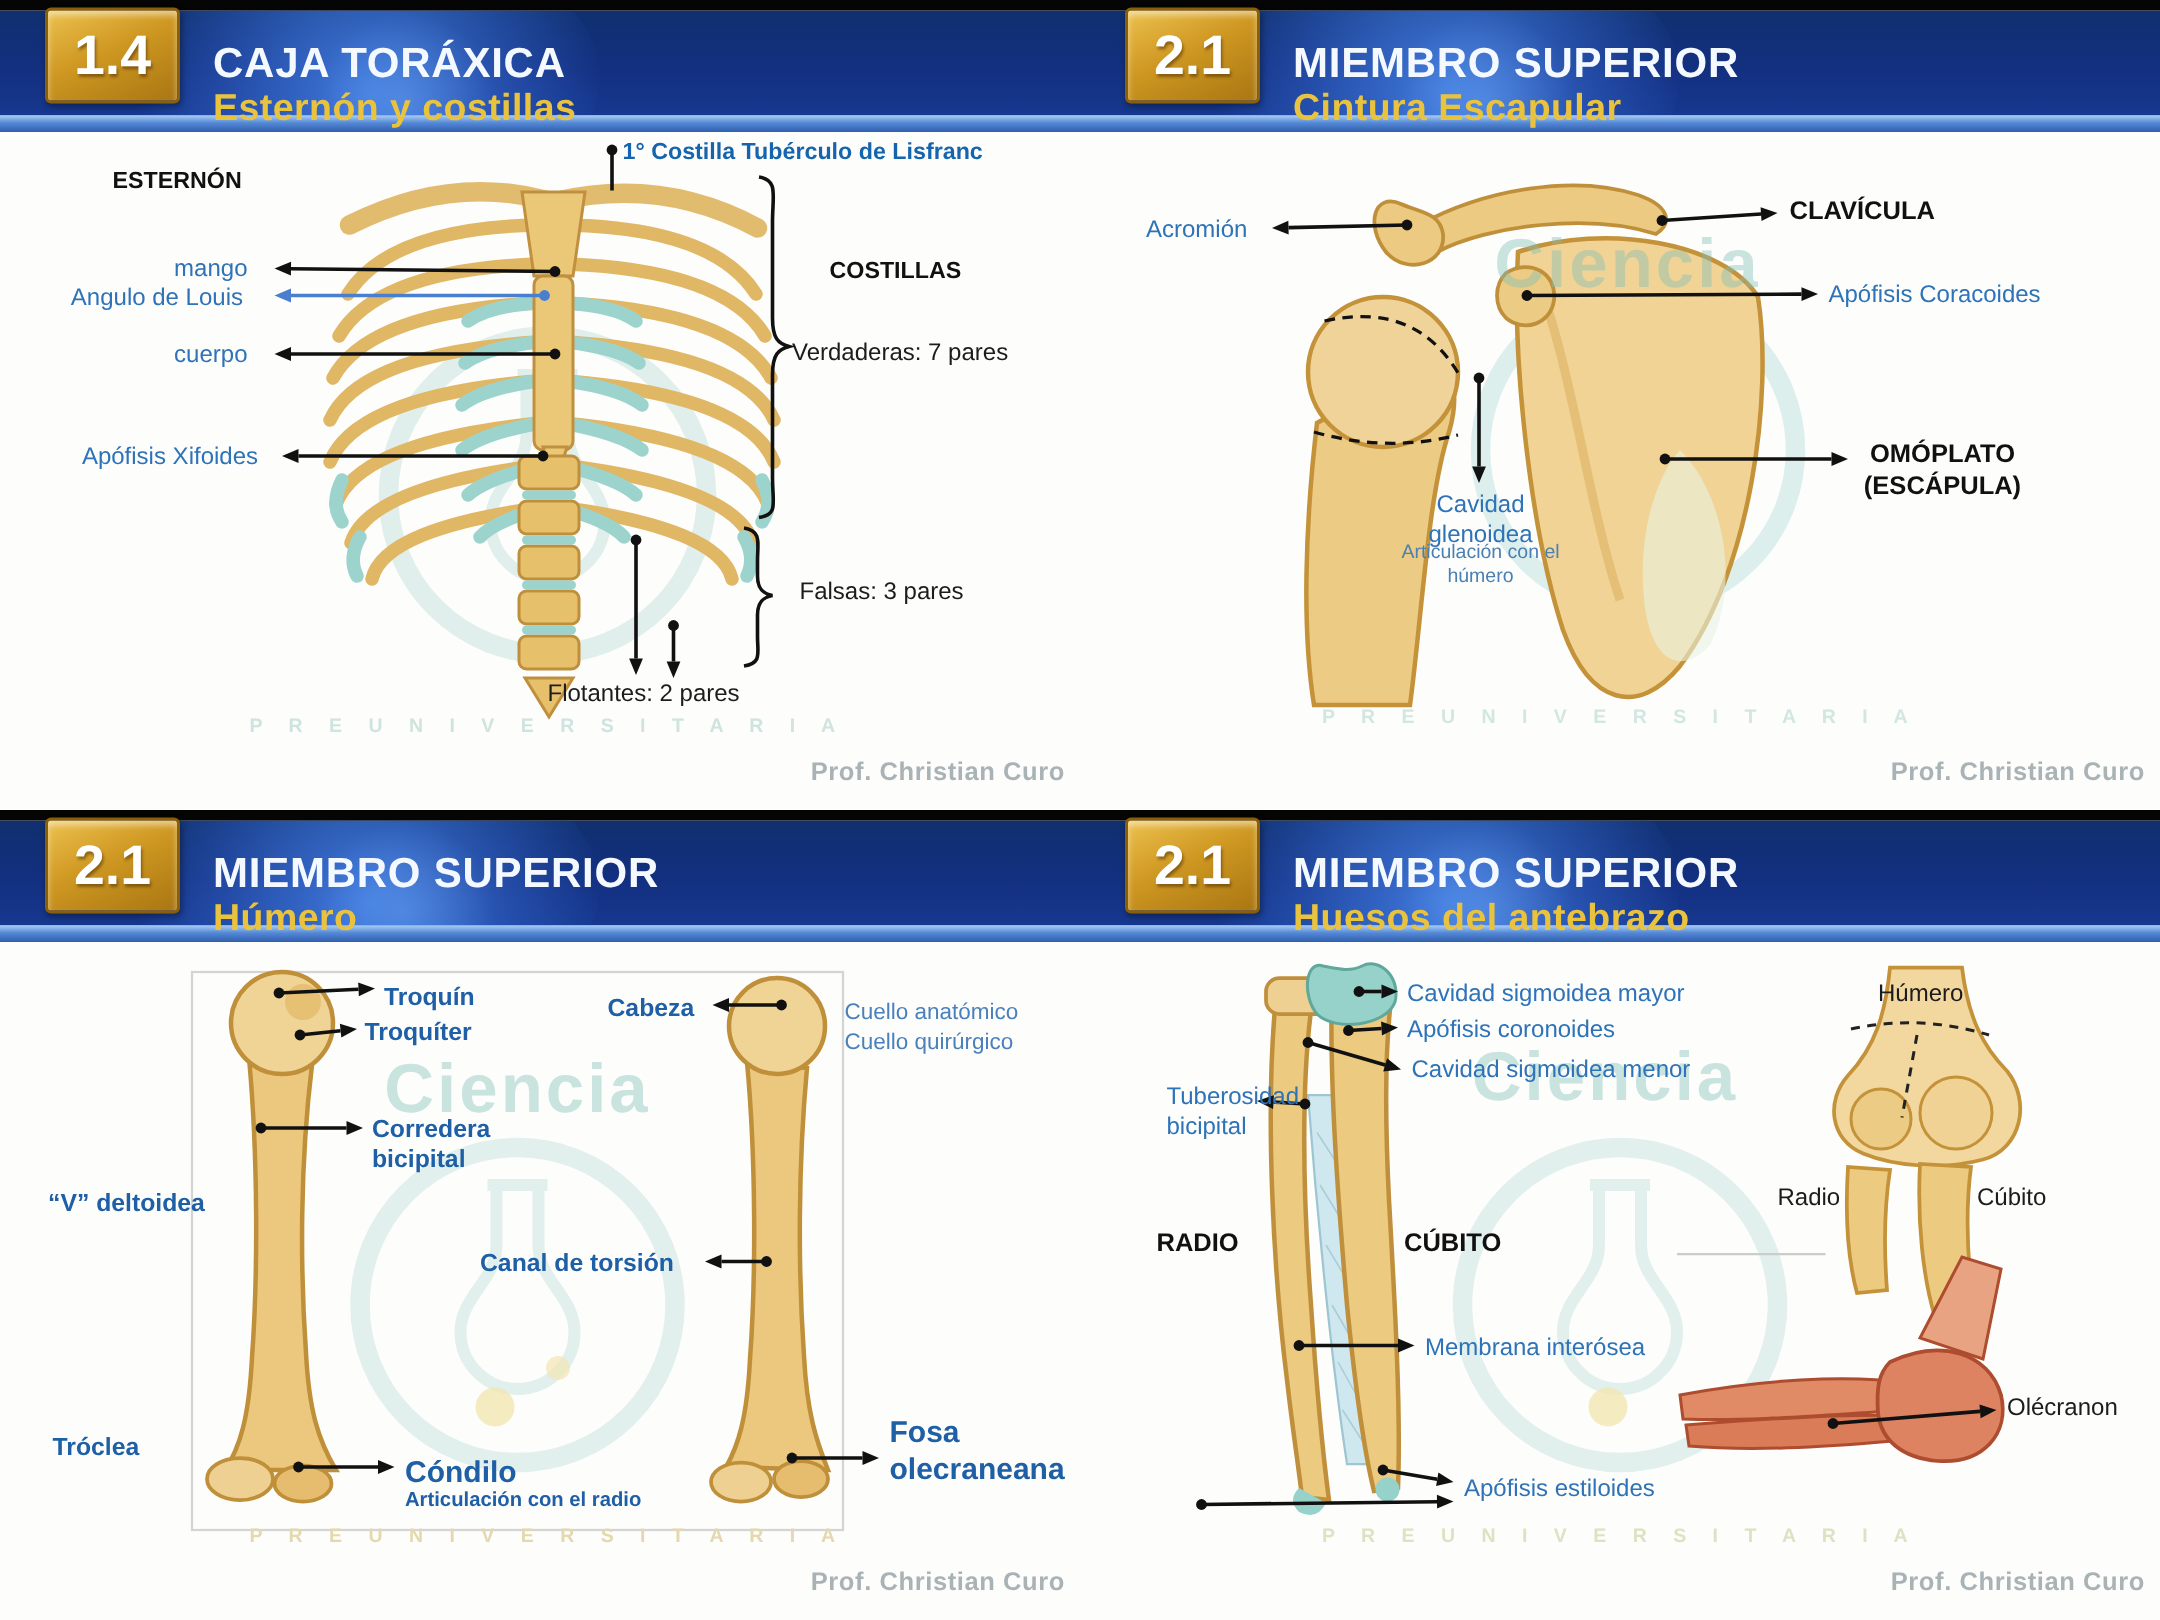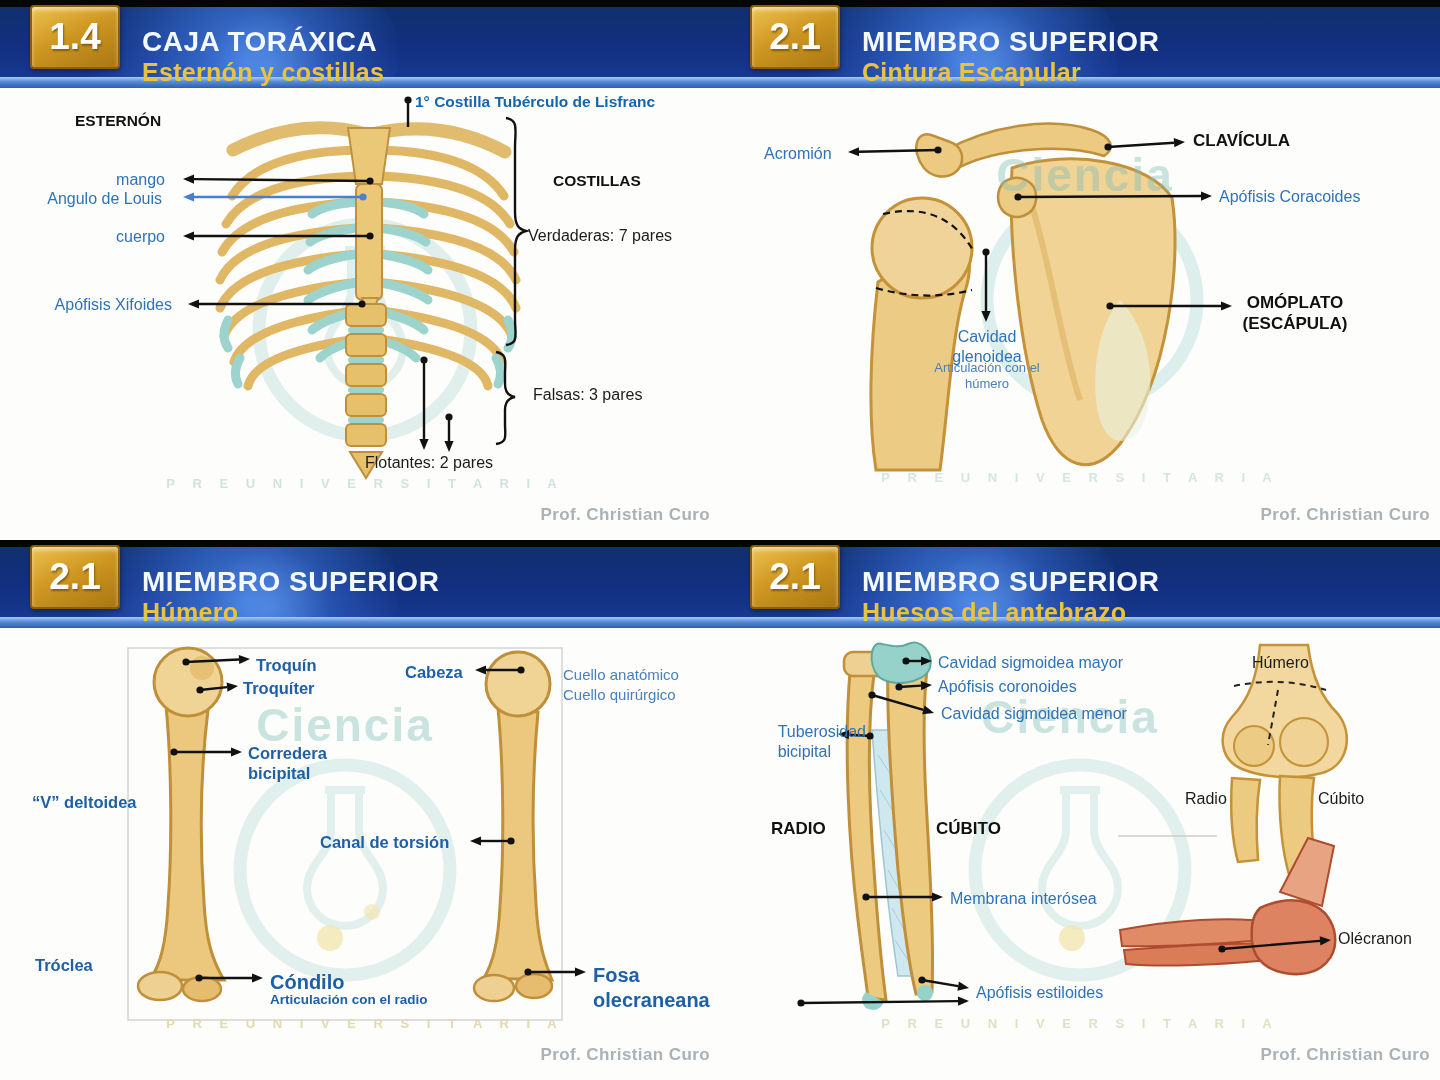--- a/index.html
+++ b/index.html
@@ -284,21 +284,21 @@
           <div class="lbl navy-bold" style="top: 122px; left: 405px;">Cabeza</div>
           <div class="lbl blue-md" style="top: 126px; left: 563px;">Cuello anatómico</div>
           <div class="lbl blue-md" style="top: 146px; left: 563px;">Cuello quirúrgico</div>
           <div class="lbl navy-bold" style="top: 203px; left: 248px;">Corredera
 bicipital</div>
           <div class="lbl navy-bold" style="top: 252px; left: 32px;">“V” deltoidea</div>
           <div class="lbl navy-bold" style="top: 292px; left: 320px;">Canal de torsión</div>
           <div class="lbl navy-bold" style="top: 397px; left: 35px; margin-top: 18px;">Tróclea</div>
           <div class="lbl navy-bold-lg" style="top: 430px; left: 270px;">Cóndilo</div>
           <div class="lbl navy-bold-sm" style="top: 452px; left: 270px;">Articulación con el radio</div>
-          <div class="lbl navy-bold-lg" style="top: 423px; left: 593px;">Fosa
+          <div class="lbl navy-bold-lg" style="top: 403px; left: 593px;">Fosa
 olecraneana</div>
         </div>
       <div class="wm-word" style="left: 345px; top: 158px;">Ciencia</div>
       <div class="wm-sub" style="left: 365px; top: 476px; color: rgb(228, 216, 174);">P R E U N I V E R S I T A R I A</div>
       <div class="credit">Prof. Christian Curo</div>
     </div>
     <div class="top-black"></div>
     <div class="bar">
         <div class="glow"></div>
         <div class="glow2"></div>

